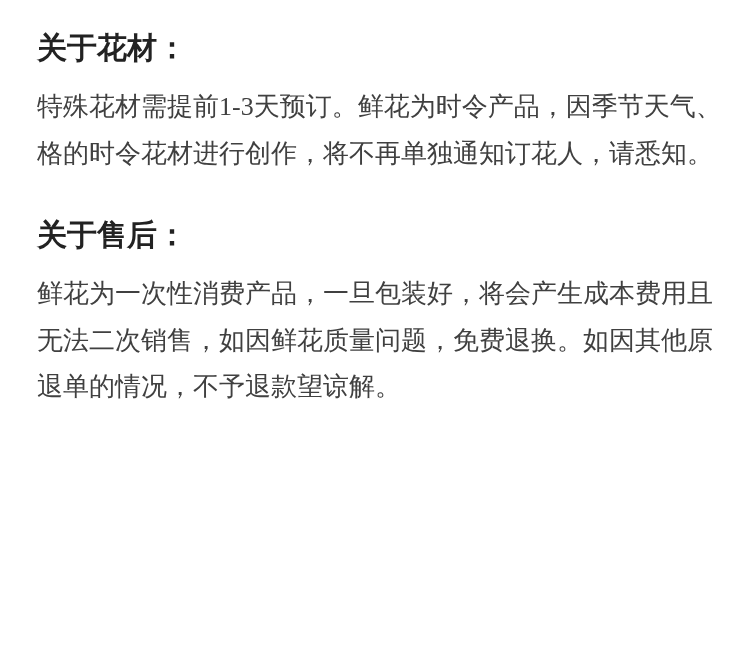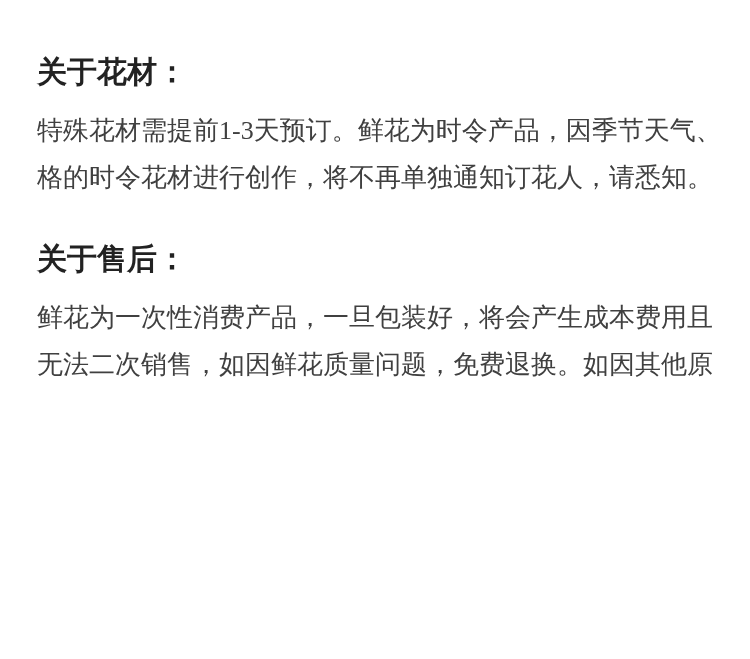--- a/index.html
+++ b/index.html
@@ -24,21 +24,21 @@
   }
   .section-title {
     margin: 0;
     font-size: 30px;
     line-height: 42px;
     font-weight: 700;
     color: #222222;
     white-space: nowrap;
   }
   .title-first {
-    margin-top: 51px;
+    margin-top: 27px;
   }
   .title-second {
     margin-top: 37px;
   }
   .para {
     margin: 15px 0 0 0;
     font-size: 26px;
     line-height: 46.5px;
     color: #404040;
   }
@@ -57,15 +57,16 @@
   <div class="para">
     <div class="line">特殊花材需提前1-3天预订。鲜花为时令产品，因季节天气、</div>
     <div class="line">格的时令花材进行创作，将不再单独通知订花人，请悉知。</div>
   </div>
 
   <h2 class="section-title title-second">关于售后：</h2>
 
   <div class="para">
     <div class="line">鲜花为一次性消费产品，一旦包装好，将会产生成本费用且</div>
     <div class="line">无法二次销售，如因鲜花质量问题，免费退换。如因其他原</div>
+    <div class="line">退单的情况，不予退款望谅解。</div>
   </div>
 
 </div>
 
 </body></html>

